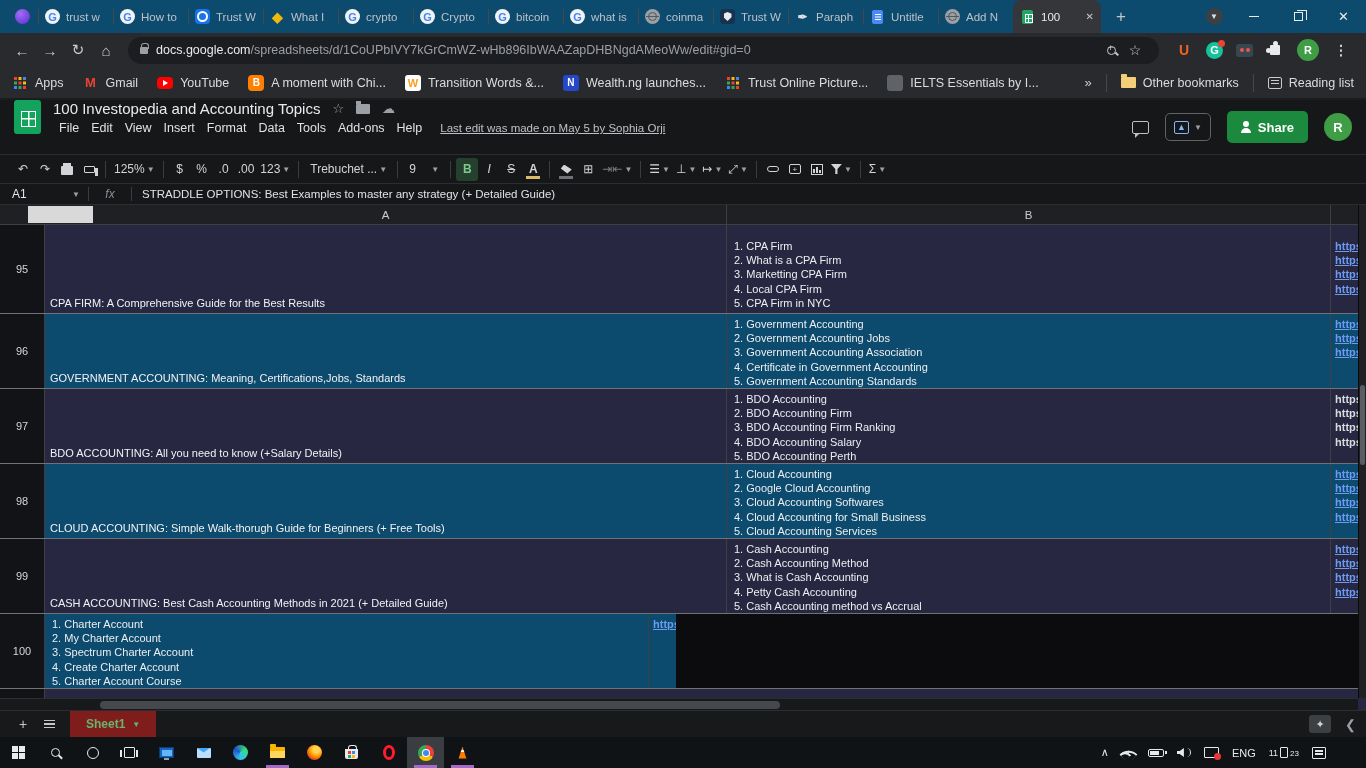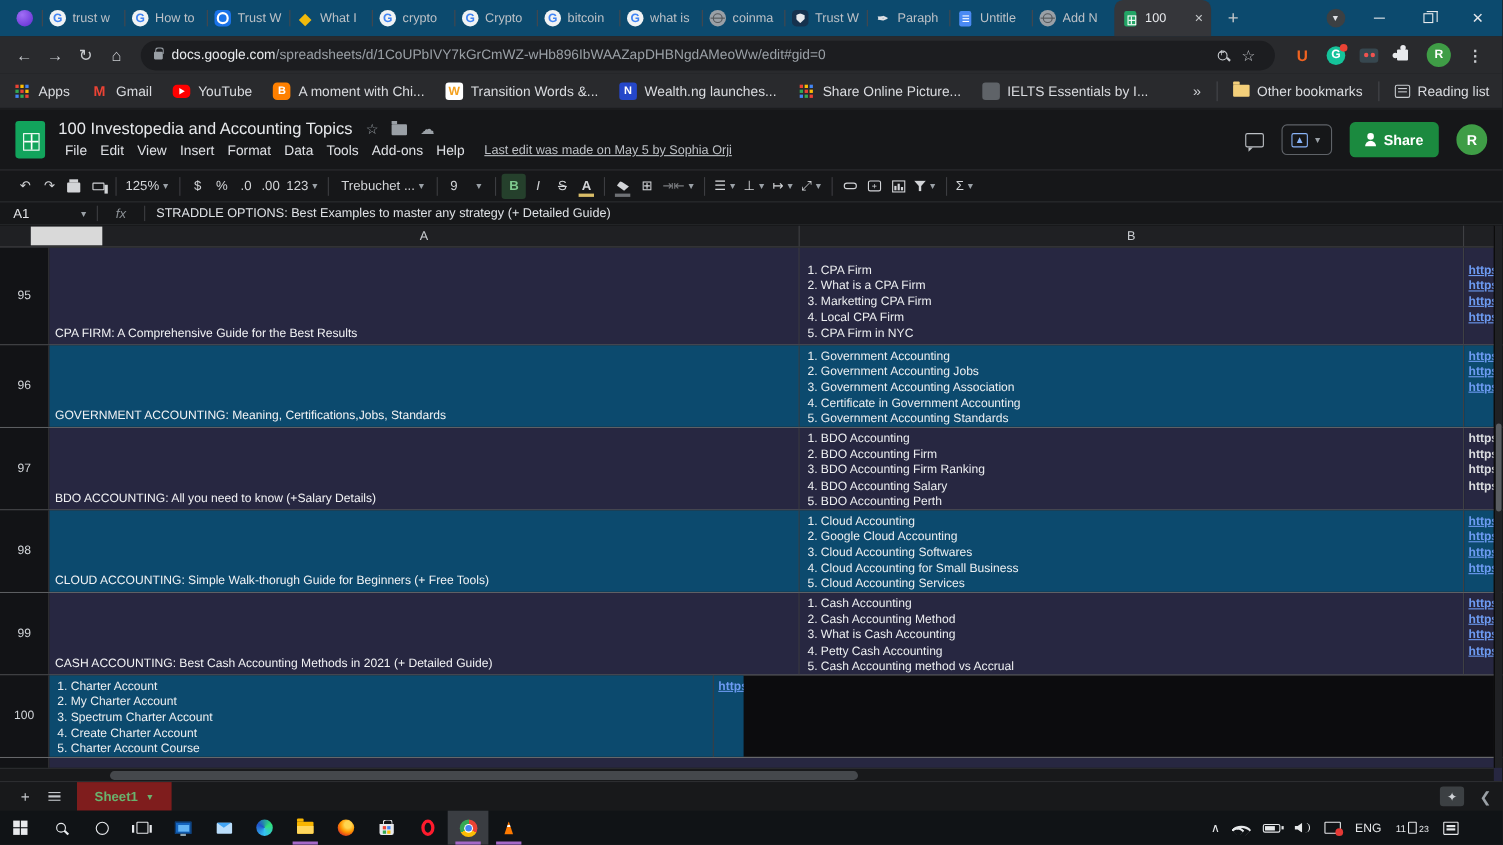--- a/index.html
+++ b/index.html
@@ -76,21 +76,21 @@
 .k-nicon{background:#2547c9;border-radius:3px;color:#fff;font-size:10px}.k-nicon::before{content:"N"}
 .k-ielts{background:#5f6368;border-radius:3px}
 .bm-right{margin-left:auto;display:flex;align-items:center;gap:14px}
 .chev2{color:#c8cbcf;font-size:13px}
 .vsep{width:1px;height:18px;background:#45474b}
 .folder-bm{width:15px;height:11px;background:#f3cf7a;border-radius:1px;position:relative}
 .folder-bm::before{content:"";position:absolute;top:-3px;left:0;width:6px;height:3px;background:#f3cf7a;border-radius:1px 1px 0 0}
 .read-ic{width:14px;height:12px;border:1.5px solid #c8cbcf;border-radius:2px;position:relative}
 .read-ic::before{content:"";position:absolute;left:2px;right:2px;top:2px;height:1.5px;background:#c8cbcf;box-shadow:0 3px 0 #c8cbcf}
 
-.sheets-header{height:54px;background:#161719;display:flex;align-items:center;padding:0 14px;flex:none}
+.sheets-header{height:54px;background:#161719;display:flex;padding:0 14px;flex:none}
 .slogo{width:27px;height:34px;position:relative;margin-right:12px}
 .slogo::before{content:"";position:absolute;inset:0;background:#12a45c;border-radius:3px}
 .slogo::after{content:"";position:absolute;width:13px;height:14px;border:1.5px solid #fff;top:11px;left:7px;background:linear-gradient(#fff,#fff) center/100% 1.5px no-repeat,linear-gradient(#fff,#fff) center/1.5px 100% no-repeat}
 .title-block{display:flex;flex-direction:column;gap:3px}
 .title-row{display:flex;align-items:center;gap:12px;font-size:15px;color:#e8eaed}
 .t-ic{color:#9aa0a6;font-size:13px}
 .folder-mv{width:14px;height:10px;background:#9aa0a6;border-radius:1px;position:relative}
 .folder-mv::before{content:"";position:absolute;top:-3px;left:0;width:5px;height:3px;background:#9aa0a6}
 .menu-row{display:flex;align-items:center;font-size:12.5px;color:#dfe1e5}
 .menu-item{padding:1px 6px;border-radius:3px}
@@ -387,21 +387,21 @@
           <span>Transition Words &amp;...</span>
         </span>
 
         <span class="bm">
           <span class="bmi k-nicon"></span>
           <span>Wealth.ng launches...</span>
         </span>
 
         <span class="bm">
           <span class="bmi k-picsgrid"></span>
-          <span>Share Online Picture...</span>
+          <span>Trust Online Picture...</span>
         </span>
 
         <span class="bm">
           <span class="bmi k-ielts"></span>
           <span>IELTS Essentials by I...</span>
         </span>
       </span>
     <span class="bm-right">
       <span class="chev2">»</span>
       <span class="vsep"></span>

